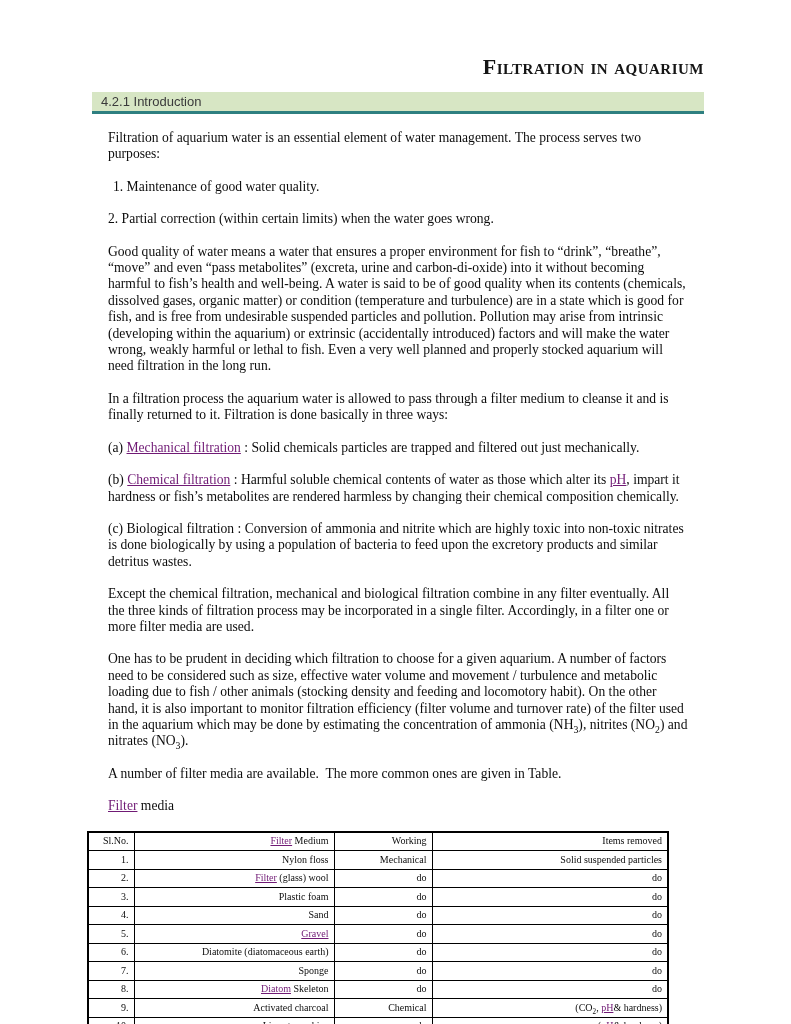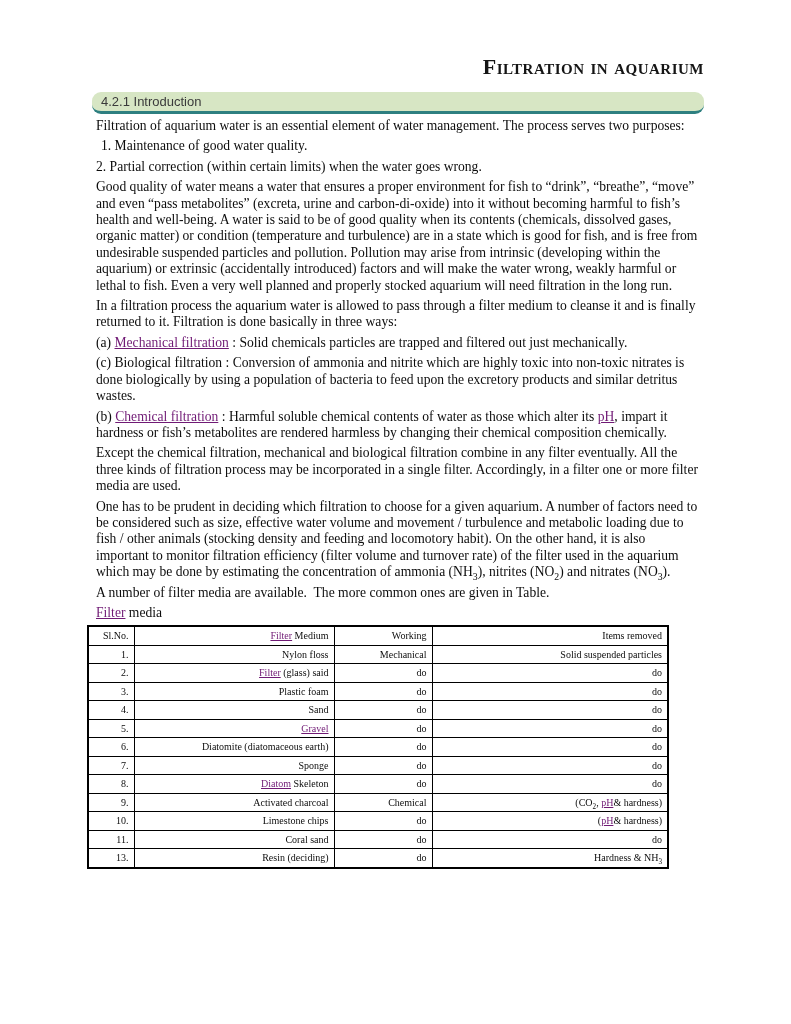--- a/index.html
+++ b/index.html
@@ -23,26 +23,25 @@
   }
 
   .sec-bar {
     background: #d7e6c4;
     border-bottom: 3px solid #2e7f80;
     font-family: "Liberation Sans", sans-serif;
     font-size: 13px;
     color: #3a3a3a;
     padding: 2px 0 2px 9px;
     margin-bottom: 3px;
-    border-radius: 9px;
   }
   .sec2 { margin-top: 4px; }
 
   .body-text p {
-    margin: 4px;
+    margin: 16px;
     font-size: 13.6px;
     line-height: 16.4px;
     text-align: left;
   }
   .body-text p.indent1 { padding-left: 5px; }
 
   a.doclink { color: #701a75; text-decoration: underline; cursor: pointer; }
 
   sub { font-size: 0.72em; line-height: 0; }
 
@@ -80,22 +79,22 @@
     <div class="sec-bar">
       <span>4.2.1 Introduction</span>
     </div>
     <div class="body-text" id="sec0-body">
         <p><span>Filtration of aquarium water is an essential element of water management. The process serves two purposes:</span></p>
         <p class="indent1"><span>1. Maintenance of good water quality.</span></p>
         <p><span>2. Partial correction (within certain limits) when the water goes wrong.</span></p>
         <p><span>Good quality of water means a water that ensures a proper environment for fish to “drink”, “breathe”, “move” and even “pass metabolites” (excreta, urine and carbon-di-oxide) into it without becoming harmful to fish’s health and well-being. A water is said to be of good quality when its contents (chemicals, dissolved gases, organic matter) or condition (temperature and turbulence) are in a state which is good for fish, and is free from undesirable suspended particles and pollution. Pollution may arise from intrinsic (developing within the aquarium) or extrinsic (accidentally introduced) factors and will make the water wrong, weakly harmful or lethal to fish. Even a very well planned and properly stocked aquarium will need filtration in the long run.</span></p>
         <p><span>In a filtration process the aquarium water is allowed to pass through a filter medium to cleanse it and is finally returned to it. Filtration is done basically in three ways:</span></p>
         <p><span>(a) </span><a class="doclink" href="#">Mechanical filtration</a><span> : Solid chemicals particles are trapped and filtered out just mechanically.</span></p>
+        <p><span>(b) </span><a class="doclink" href="#">Chemical filtration</a><span> : Harmful soluble chemical contents of water as those which alter its </span><a class="doclink" href="#">pH</a><span>, impart it hardness or fish’s metabolites are rendered harmless by changing their chemical composition chemically.</span></p>
         <p><span>(c) Biological filtration : Conversion of ammonia and nitrite which are highly toxic into non-toxic nitrates is done biologically by using a population of bacteria to feed upon the excretory products and similar detritus wastes.</span></p>
-        <p><span>(b) </span><a class="doclink" href="#">Chemical filtration</a><span> : Harmful soluble chemical contents of water as those which alter its </span><a class="doclink" href="#">pH</a><span>, impart it hardness or fish’s metabolites are rendered harmless by changing their chemical composition chemically.</span></p>
         <p><span>Except the chemical filtration, mechanical and biological filtration combine in any filter eventually. All the three kinds of filtration process may be incorporated in a single filter. Accordingly, in a filter one or more filter media are used.</span></p>
         <p><span>One has to be prudent in deciding which filtration to choose for a given aquarium. A number of factors need to be considered such as size, effective water volume and movement / turbulence and metabolic loading due to fish / other animals (stocking density and feeding and locomotory habit). On the other hand, it is also important to monitor filtration efficiency (filter volume and turnover rate) of the filter used in the aquarium which may be done by estimating the concentration of ammonia (NH</span><sub>3</sub><span>), nitrites (NO</span><sub>2</sub><span>) and nitrates (NO</span><sub>3</sub><span>).</span></p>
       </div>
 
     <div class="body-text" id="sec1-body">
         <p><span>A number of filter media are available.&nbsp; The more common ones are given in Table.</span></p>
         <p><a class="doclink" href="#">Filter</a><span> media</span></p>
       </div>
 
     <table class="media-table">
@@ -115,21 +114,21 @@
         </thead>
       <tbody id="t-body">
           <tr>
             <td><span>1.</span></td>
             <td><span>Nylon floss</span></td>
             <td><span>Mechanical</span></td>
             <td><span>Solid suspended particles</span></td>
           </tr>
           <tr>
             <td><span>2.</span></td>
-            <td><a class="doclink" href="#">Filter</a><span> (glass) said</span></td>
+            <td><a class="doclink" href="#">Filter</a><span> (glass) wool</span></td>
             <td><span>do</span></td>
             <td><span>do</span></td>
           </tr>
           <tr>
             <td><span>3.</span></td>
             <td><span>Plastic foam</span></td>
             <td><span>do</span></td>
             <td><span>do</span></td>
           </tr>
           <tr>

